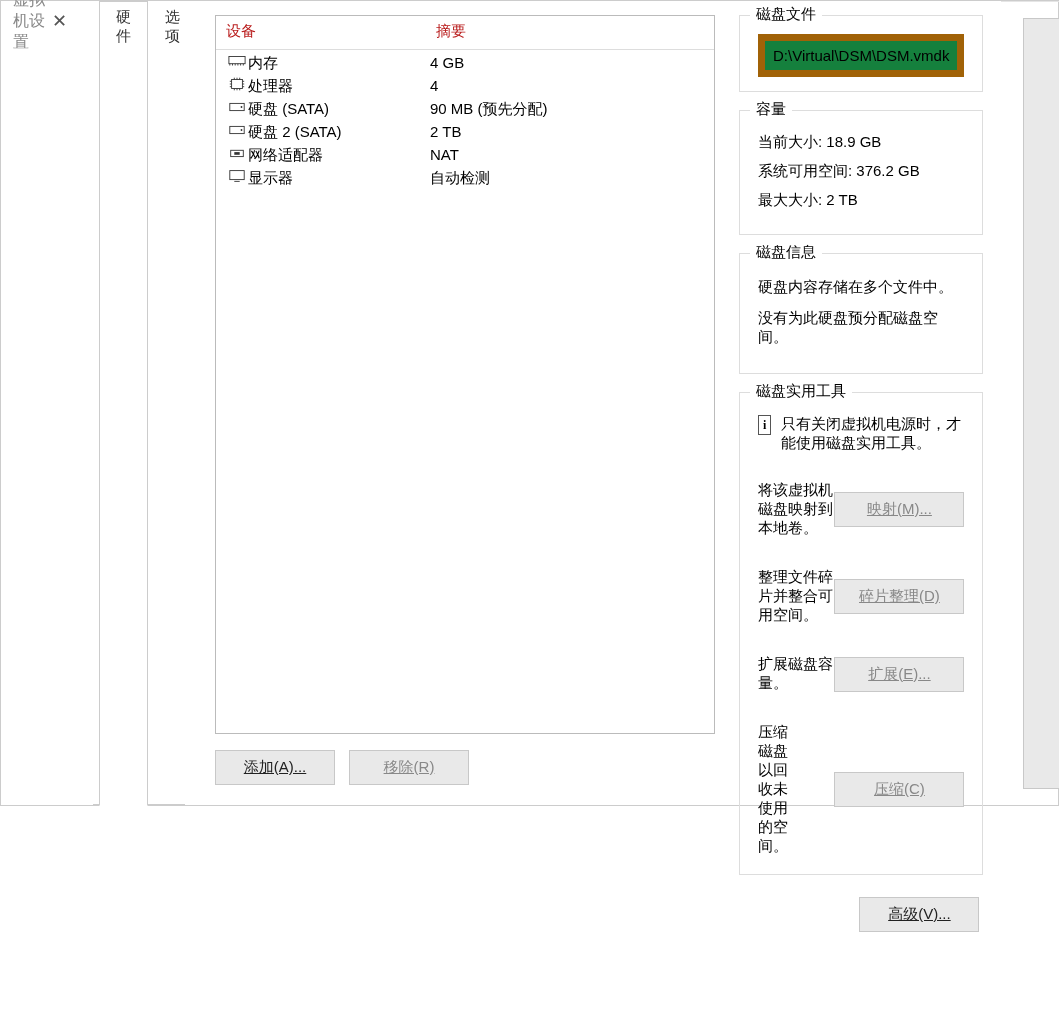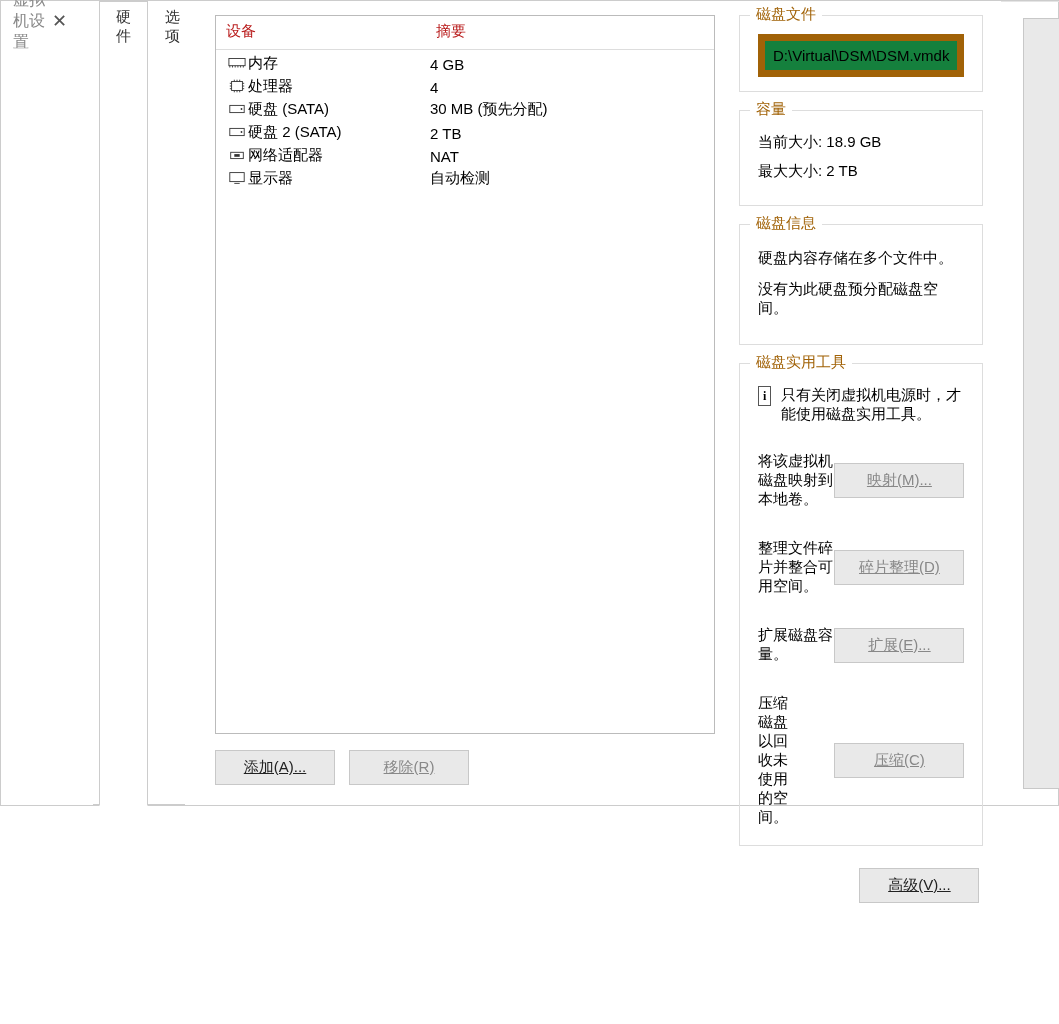--- a/index.html
+++ b/index.html
@@ -79,21 +79,21 @@
 .dt-head {
   display: flex;
   padding: 6px 10px 8px 10px;
   border-bottom: 1px solid #ddd;
   color: #b91c1c;
 }
 .dt-h1 { width: 210px; }
 .dt-rows { padding: 2px 6px; }
 .dt-row {
   display: flex;
-  align-items: flex-end;
+  align-items: flex-start;
   padding: 2px 4px;
   cursor: pointer;
 }
 .dt-row .icon {
   width: 22px;
   text-align: center;
   color: #333;
   font-size: 14px;
 }
 .dt-row .label { width: 182px; }
@@ -120,21 +120,21 @@
   margin-bottom: 18px;
   padding: 18px 18px 14px 18px;
   position: relative;
 }
 .group-title {
   position: absolute;
   top: -11px;
   left: 10px;
   background: #fff;
   padding: 0 6px;
-  color: #a16207;
+  color: #000000;
   font-size: 15px;
 }
 .file-box {
   border: 7px solid #a16207;
   background: #15803d;
   padding: 6px 8px;
   width: 100%;
 }
 .cap-line { margin: 4px 0 10px 0; }
 .cap-line .lbl { display: inline-block; }
@@ -235,21 +235,21 @@
             <span class="summary">4</span>
           </div>
           <div class="dt-row">
             <span class="icon">
               <svg class="dev-icon" viewBox="0 0 20 14">
                   <rect x="2" y="3" width="16" height="8" fill="none" stroke="#333"></rect>
                   <circle cx="15" cy="7" r="1" fill="#333"></circle>
                 </svg>
             </span>
             <span class="label">硬盘 (SATA)</span>
-            <span class="summary">30 MB (预先分配)</span>
+            <span class="summary">90 MB (预先分配)</span>
           </div>
           <div class="dt-row">
             <span class="icon">
               <svg class="dev-icon" viewBox="0 0 20 14">
                   <rect x="2" y="3" width="16" height="8" fill="none" stroke="#333"></rect>
                   <circle cx="15" cy="7" r="1" fill="#333"></circle>
                 </svg>
             </span>
             <span class="label">硬盘 2 (SATA)</span>
             <span class="summary">2 TB</span>
@@ -286,20 +286,24 @@
       <div class="group">
         <div class="group-title">磁盘文件</div>
         <div class="file-box">D:\Virtual\DSM\DSM.vmdk</div>
       </div>
 
       <div class="group">
         <div class="group-title">容量</div>
         <div class="cap-line">
           <span class="lbl">当前大小:</span>
           <span>18.9 GB</span>
+        </div>
+        <div class="cap-line">
+          <span class="lbl">系统可用空间:</span>
+          <span>376.2 GB</span>
         </div>
         <div class="cap-line">
           <span class="lbl">最大大小:</span>
           <span>2 TB</span>
         </div>
       </div>
 
       <div class="group">
         <div class="group-title">磁盘信息</div>
         <div class="info-line">硬盘内容存储在多个文件中。</div>

